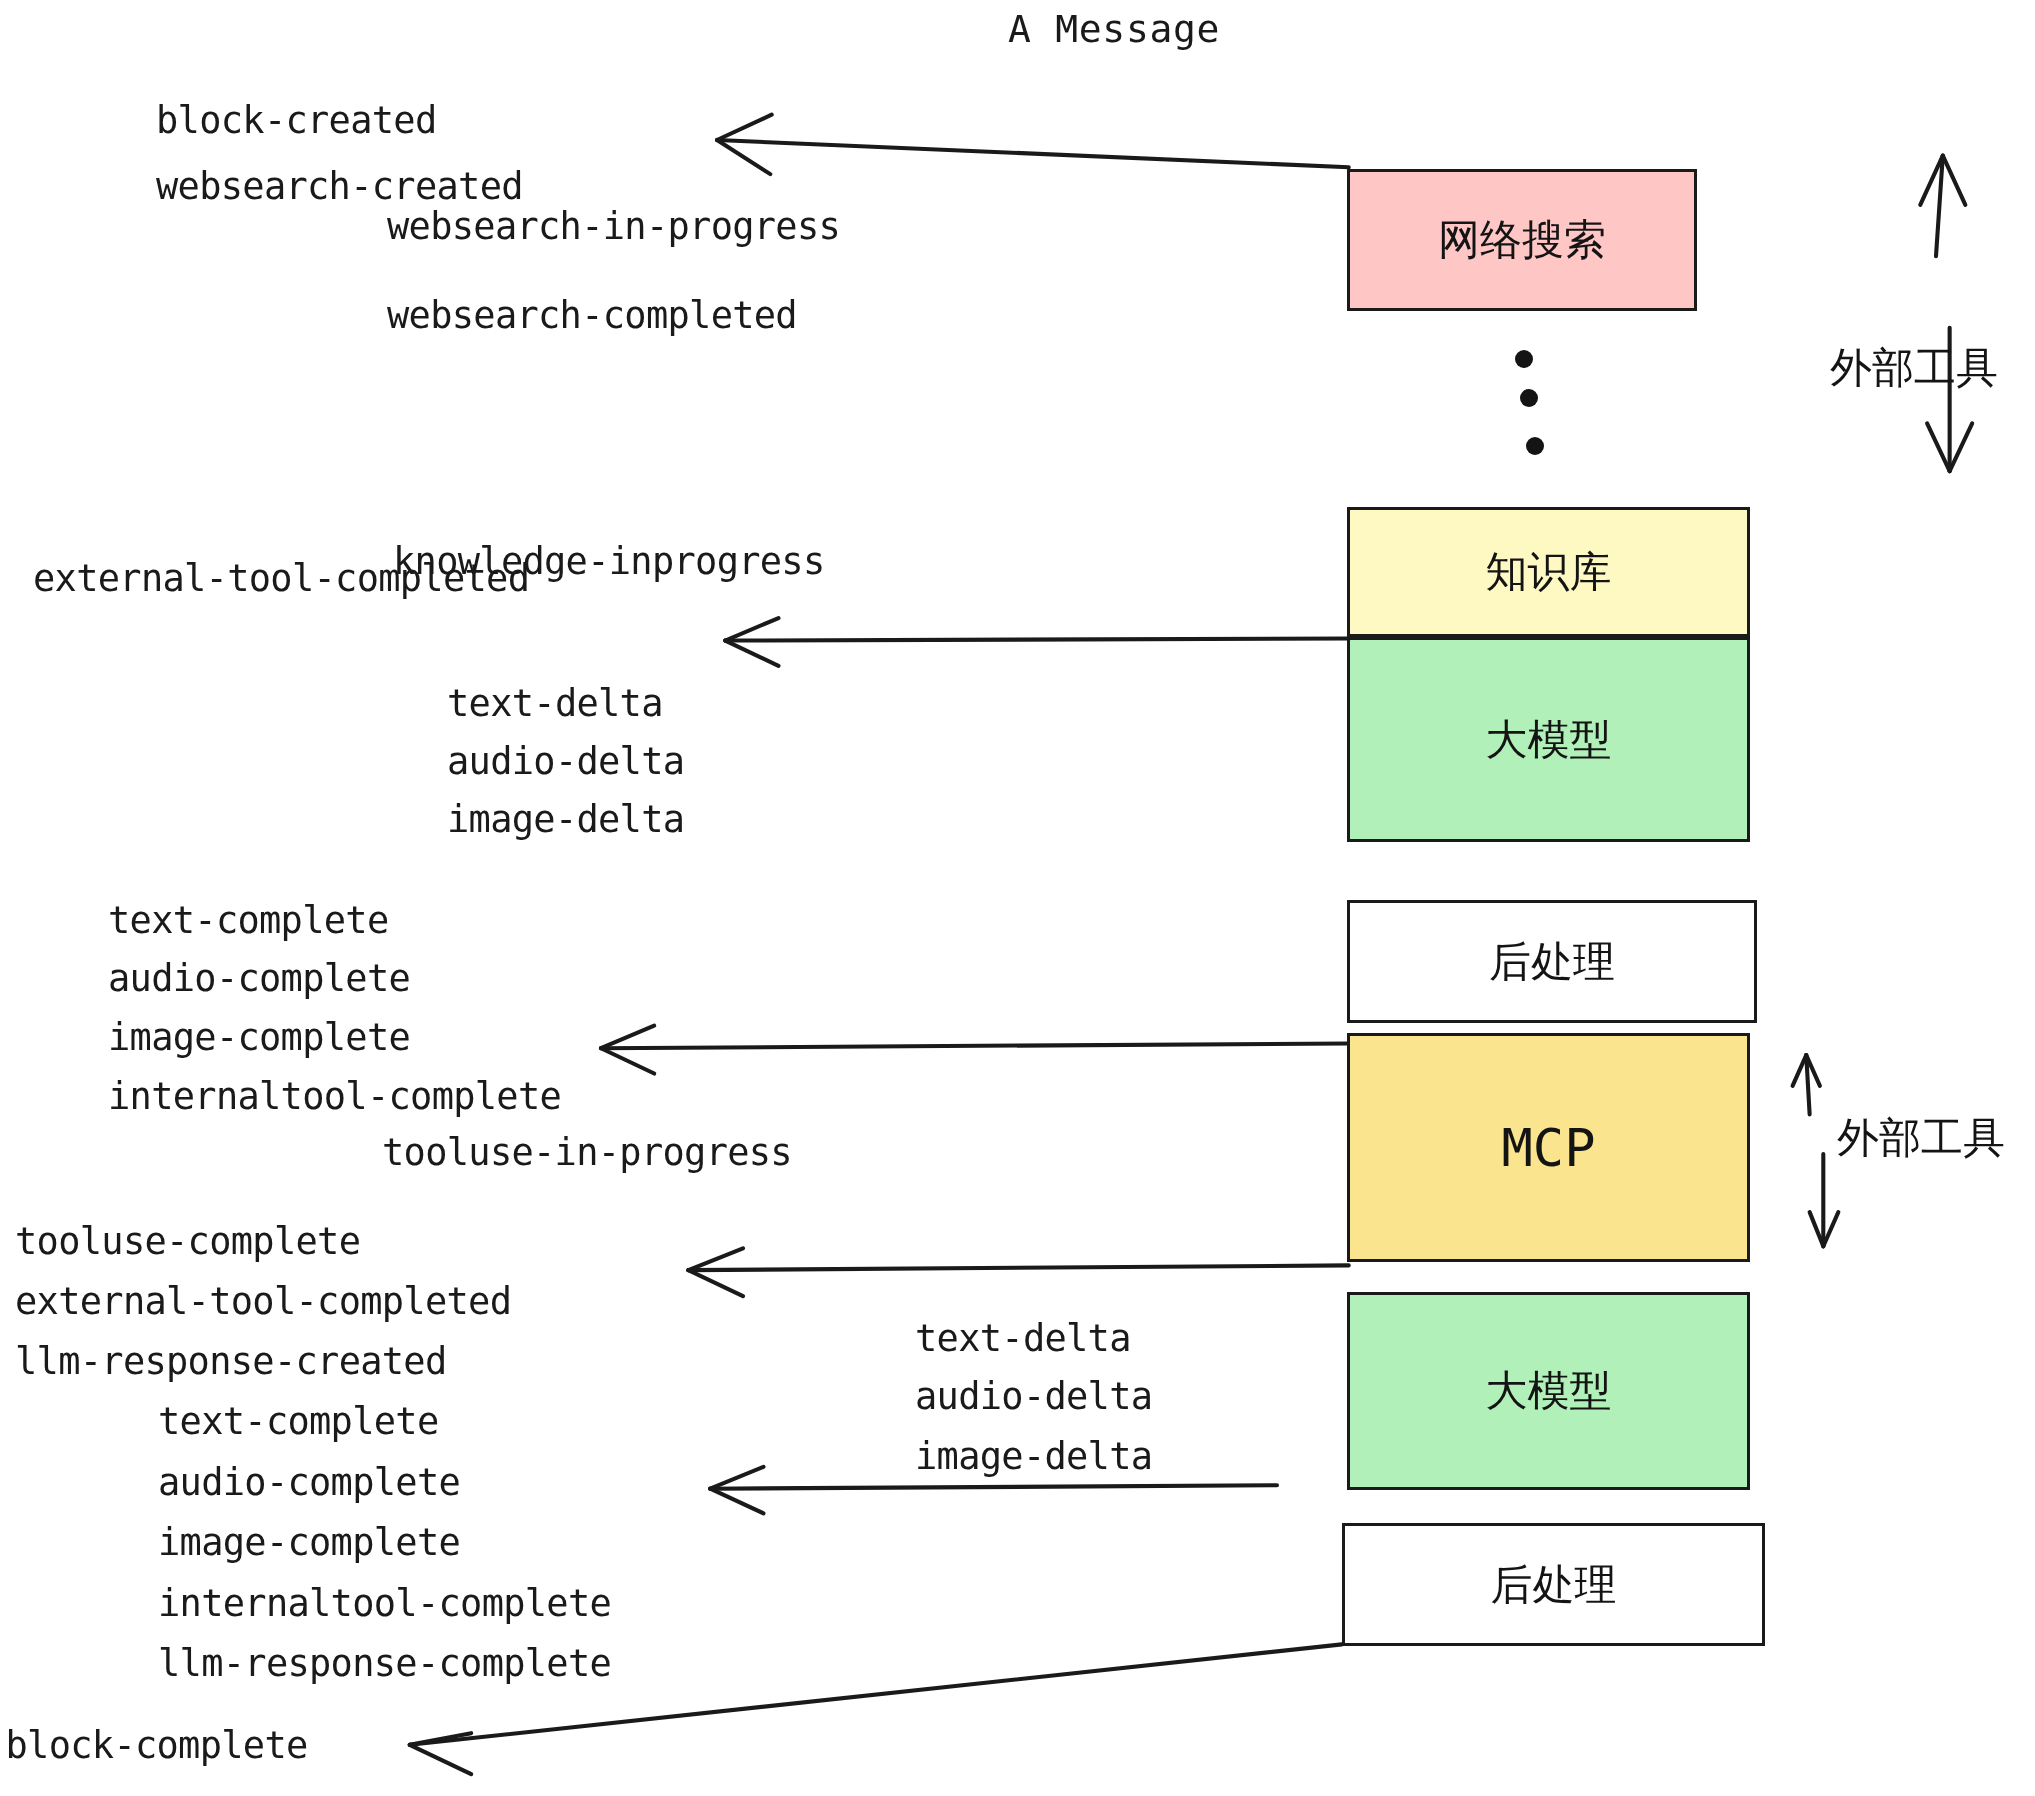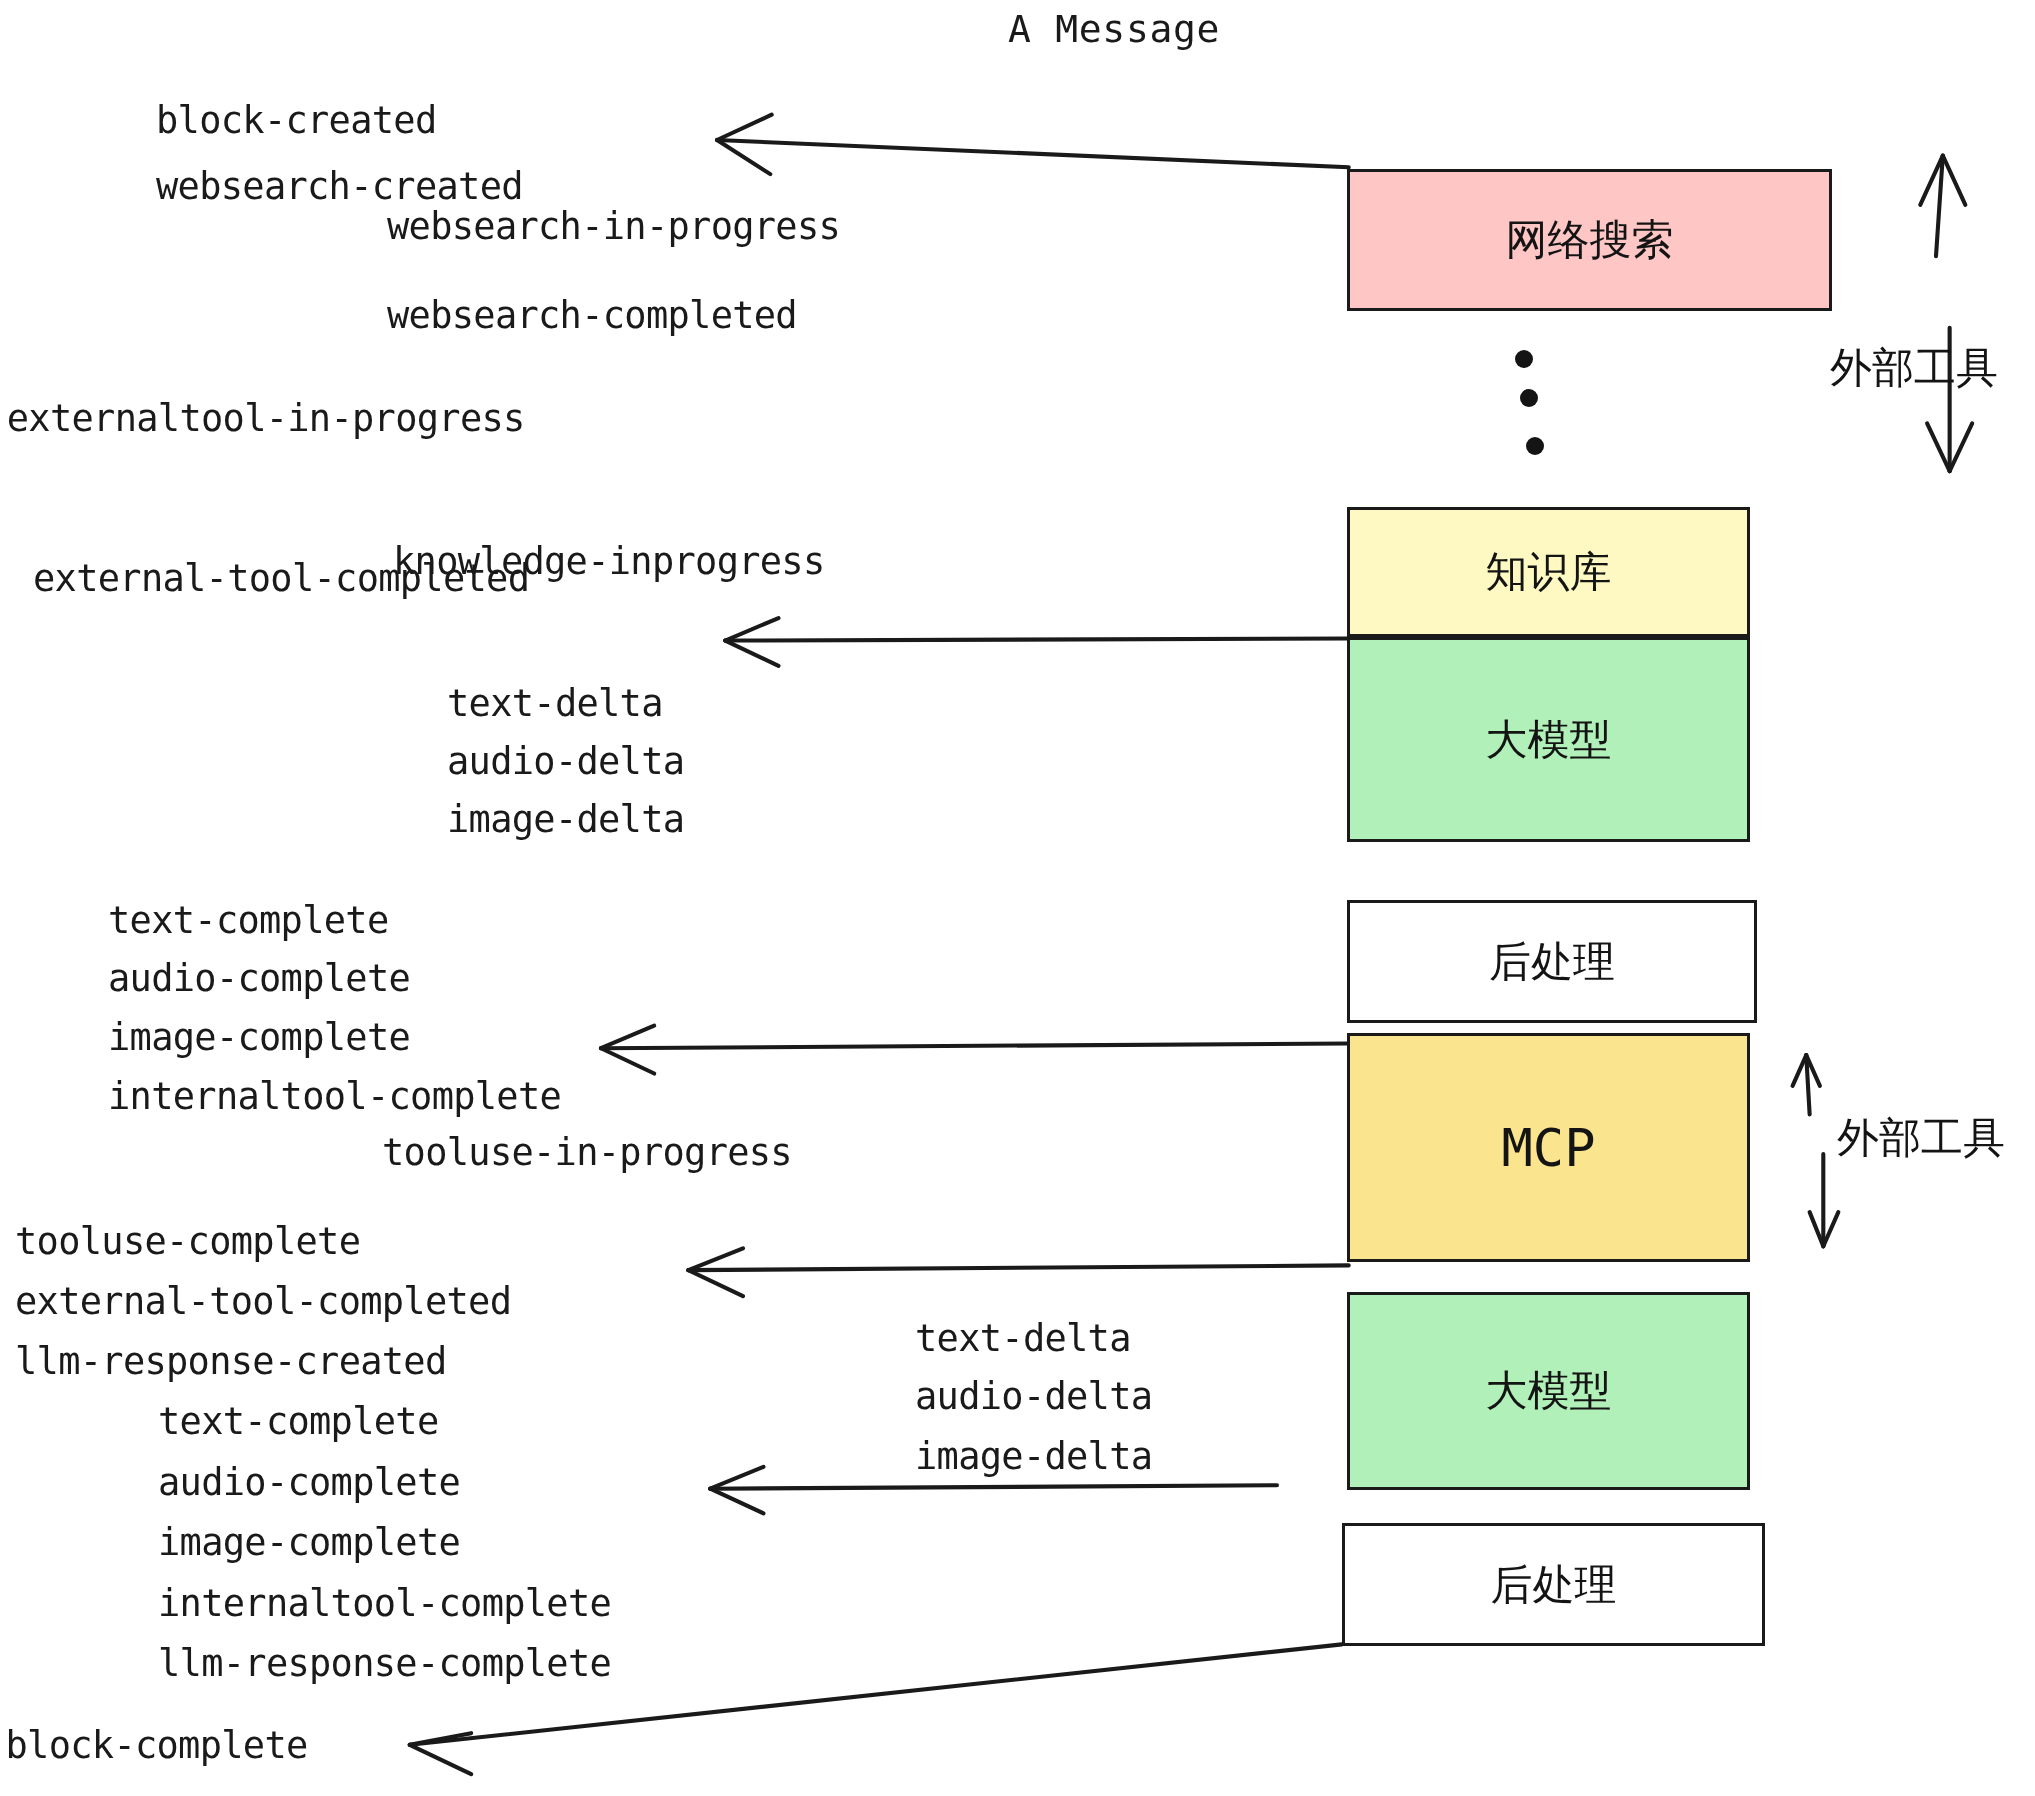--- a/index.html
+++ b/index.html
@@ -111,21 +111,21 @@
       <path d="M2670,1690 L2670,1825"></path>
       <path d="M2670,1825 L2650,1775"></path>
       <path d="M2670,1825 L2692,1775"></path>
     </g>
   </svg>
 
   <div class="dot" style="left:1515px; top:350px;"></div>
   <div class="dot" style="left:1520px; top:389px;"></div>
   <div class="dot" style="left:1526px; top:437px;"></div>
 
-  <div class="box" style="left:1347px; top:169px; width:485px; height:142px; background:#ffc6c6;">
+  <div class="box" style="left:1347px; top:169px; width:350px; height:142px; background:#ffc6c6;">
     <span>网络搜索</span>
   </div>
 
   <div class="box" style="left:1347px; top:507px; width:403px; height:130px; background:#fef9c3;">
     <span>知识库</span>
   </div>
 
   <div class="box" style="left:1347px; top:637px; width:403px; height:205px; background:#b1f0b8;">
     <span>大模型</span>
   </div>
@@ -150,21 +150,20 @@
   <div class="sidelbl" style="left:1837px; top:1110px;">外部工具</div>
 
   <div class="ev" style="left:156px; top:102px;">block-created</div>
 
   <div class="ev" style="left:156px; top:168px;">websearch-created</div>
 
   <div class="ev" style="left:387px; top:208px;">websearch-in-progress</div>
 
   <div class="ev" style="left:387px; top:297px;">websearch-completed</div>
 
-  <div class="ev" style="left:6.8px; top:400px;">externaltool-in-progress</div>
 
   <div class="ev" style="left:393px; top:543px;">knowledge-inprogress</div>
 
   <div class="ev" style="left:33px; top:560px;">external-tool-completed</div>
 
 
   <div class="ev" style="left:447px; top:685px;">text-delta</div>
   <div class="ev" style="left:447px; top:743px;">audio-delta</div>
   <div class="ev" style="left:447px; top:801px;">image-delta</div>
 

